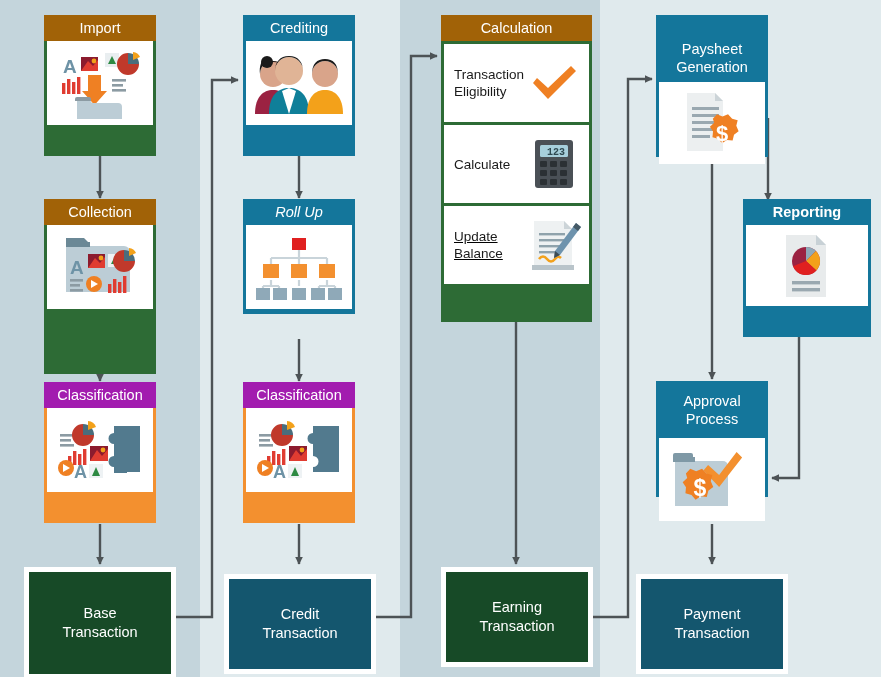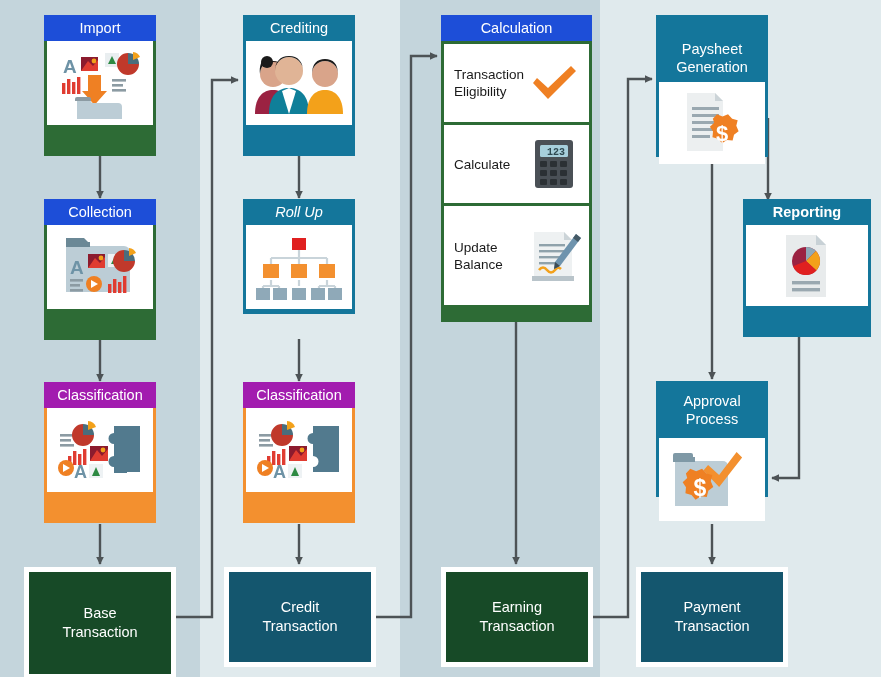--- a/index.html
+++ b/index.html
@@ -32,42 +32,42 @@
     padding:4px 2px;
   }
   .node .body{
     box-sizing:border-box;
     width:100%;
     background:#ffffff;
     display:flex;align-items:center;justify-content:center;
     overflow:hidden;
   }
   .node.green{background:#2d6b35;}
-  .node.green .hdr{background:#1d4ed8;}
+  .node.green .hdr{background:#a16207;}
   .node.teal{background:#14769b;}
   .node.teal .hdr{background:#14769b;}
   .node.orange{background:#f3902f;}
   .node.orange .hdr{background:#a21caf;}
 
   
   .node.green, .node.teal, .node.orange{padding:3px;}
   .node .hdr{margin:-3px -3px 0 -3px;width:calc(100% + 6px);}
 
   
   .term{
     position:absolute;box-sizing:border-box;
     border:5px solid #ffffff;
     display:flex;align-items:center;justify-content:center;
     text-align:center;
     color:#ffffff;
     font-size:14.5px;
     line-height:19px;
   }
   .term.dgreen{background:#174a27;}
-  .term.dteal{background:#14566e;}
+  .term.dteal{background:#14566e;margin-top:7px;}
 
   
   .calcrow{
     box-sizing:border-box;
     background:#ffffff;
     display:flex;align-items:center;
     padding:0 6px 0 10px;
     margin-top:3px;
   }
   .calcrow .lbl{
@@ -142,21 +142,21 @@
               <rect x="55" y="42" width="14" height="2.6"></rect>
             </g>
           <path d="M31,28 L44,28 L44,44 L50,44 L37.5,58 L25,44 L31,44 z" fill="#ef8023"></path>
           <path d="M20,52 h12 l3,4 h26 a4,4 0 0,1 4,4 v12 h-45 v-20 z" fill="#bccdd6"></path>
           <path d="M20,50 h12 a2,2 0 0,1 2,2 v2 h-16 v-2 a2,2 0 0,1 2,-2 z" fill="#8c9ba3"></path>
         </svg>
       </span>
     </div>
   </div>
 
-  <div class="node green" style="left:44px;top:199px;width:112px;height:141px;">
+  <div class="node green" style="left:44px;top:199px;width:112px;height:175px;">
     <div class="hdr">Collection</div>
     <div class="body" style="height:84px;">
       <span class="ico">
         <svg width="88" height="70" viewBox="0 0 88 70">
           <path d="M10,14 h58 a6,6 0 0,1 6,6 v40 h-64 z" fill="#bccdd6"></path>
           <path d="M10,6 h18 l6,6 h-24 z" fill="#6b8896"></path>
           <rect x="10" y="10" width="24" height="5" fill="#6b8896"></rect>
           <text x="14" y="42" font-family="Liberation Sans, sans-serif" font-size="19" font-weight="bold" fill="#6e93a6">A</text>
           <rect x="32" y="22" width="17" height="14" fill="#8c1b2e"></rect>
             <path d="M32,36 L39,26 L44,31 L49,25 L49,36 z" fill="#e03c31"></path>
@@ -341,21 +341,21 @@
               <rect x="18" y="32" width="7" height="6" rx="1"></rect>
               <rect x="28" y="32" width="7" height="6" rx="1"></rect>
             <rect x="8" y="41" width="7" height="6" rx="1"></rect>
               <rect x="18" y="41" width="7" height="6" rx="1"></rect>
               <rect x="28" y="41" width="7" height="6" rx="1"></rect>
           </g>
         </svg>
       </span>
     </div>
 
-    <div class="calcrow" style="height:99px;">
+    <div class="calcrow" style="height:78px;text-decoration:underline;">
       <span class="lbl">
         <span>Update</span><br>
         <span>Balance</span>
       </span>
       <span class="ico">
         <svg width="56" height="56" viewBox="0 0 56 56">
           <path d="M8,4 h30 l8,8 v36 h-38 z" fill="#eef1f2"></path>
           <path d="M38,4 l8,8 h-8 z" fill="#ccd4d8"></path>
           <g fill="#8fa2ab">
               <rect x="13" y="16" width="26" height="2.4"></rect>

